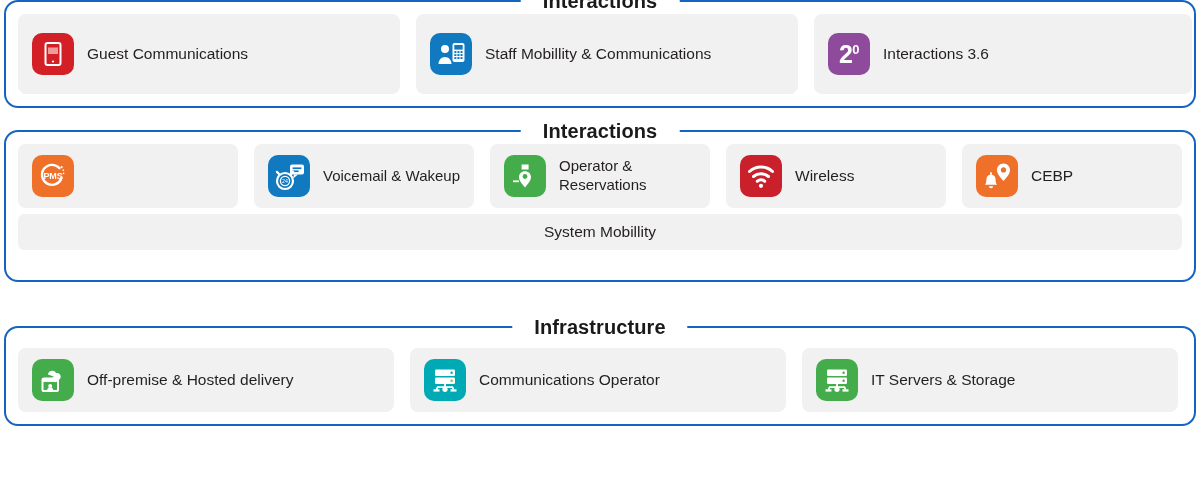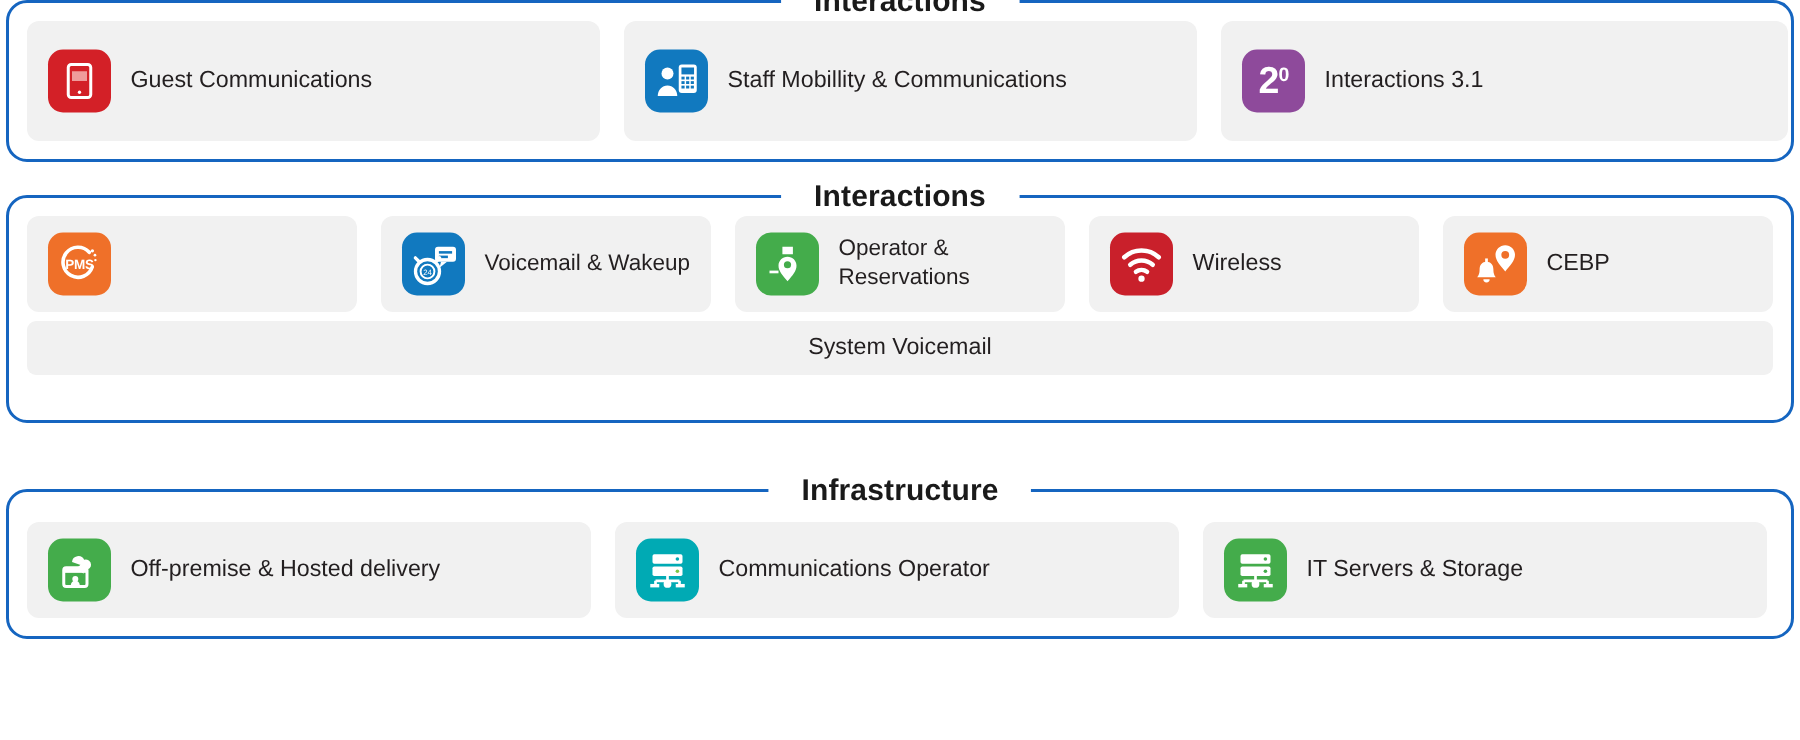--- a/index.html
+++ b/index.html
@@ -187,21 +187,21 @@
         <span class="tile-label">Staff Mobillity &amp; Communications</span>
       </div>
 
       <div class="tile f-inter">
         <span class="icon" style="background:#8e4a9b">
           <span class="two-zero">
             <span>2</span>
               <sup>0</sup>
           </span>
         </span>
-        <span class="tile-label">Interactions 3.1</span>
+        <span class="tile-label">Interactions 3.6</span>
       </div>
 
     </div>
   </div>
 
   <div class="gap-a"></div>
 
   <div class="section" id="section-applications">
     <div class="section-title">Interactions</div>
     <div class="row">
@@ -265,21 +265,21 @@
             <circle cx="27.5" cy="14.9" r="2.6" fill="#ef7029"></circle>
             <path d="M15 19.5c2.9 0 4.6 2.1 4.6 5.2 0 3 .9 4.3 1.6 5.1H8.8c.7-.8 1.6-2.1 1.6-5.1 0-3.1 1.7-5.2 4.6-5.2z" fill="#ffffff"></path>
             <rect x="14.1" y="17.3" width="1.8" height="2.5" fill="#ffffff"></rect>
             <path d="M12.9 31.2h4.2a2.1 2.1 0 0 1-4.2 0z" fill="#ffffff"></path>
           </svg>
         </span>
         <span class="tile-label">CEBP</span>
       </div>
 
     </div>
-    <div class="strip">System Voicemail</div>
+    <div class="strip">System Mobillity</div>
   </div>
 
   <div class="gap-b"></div>
 
   <div class="section" id="section-infrastructure">
     <div class="section-title">Infrastructure</div>
     <div class="row">
 
       <div class="tile f-offprem">
         <span class="icon" style="background:#44ac4b">

